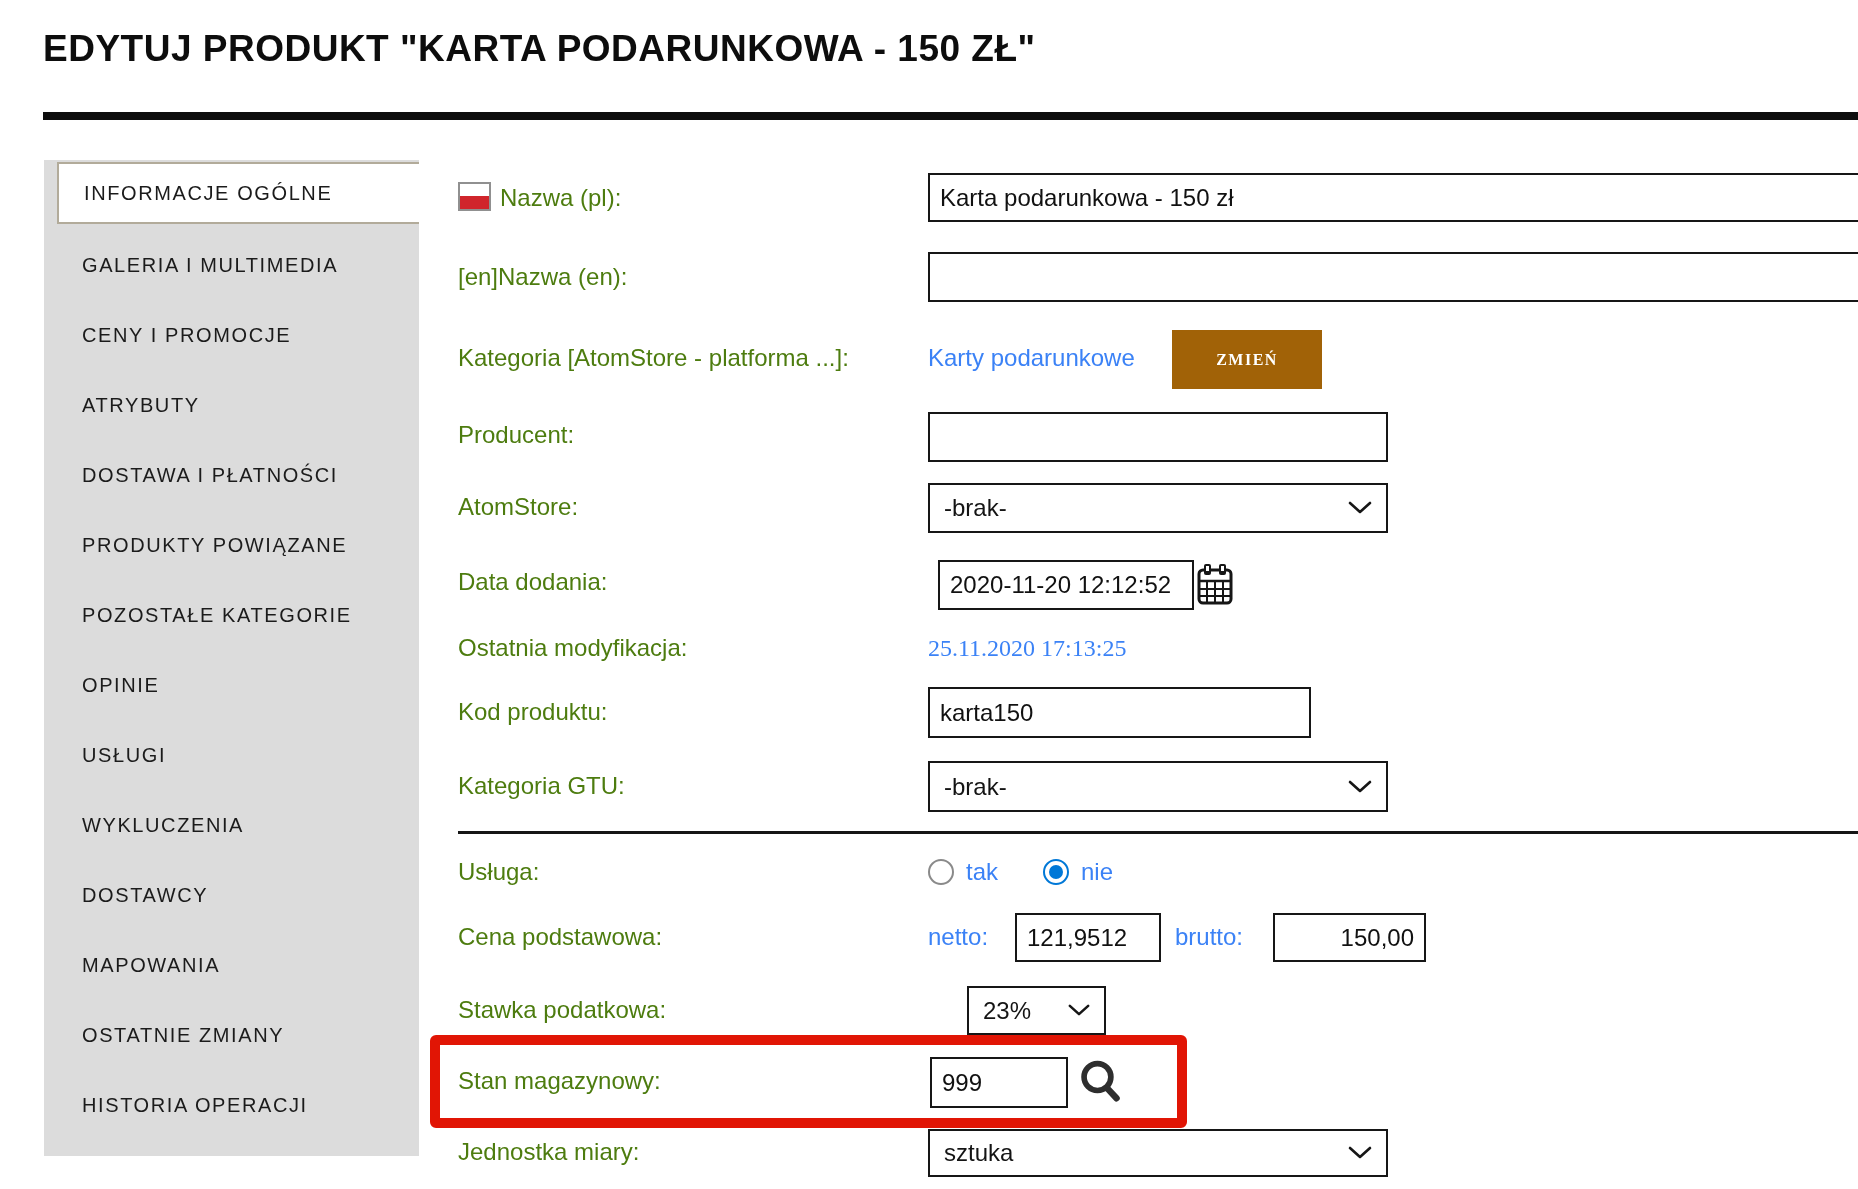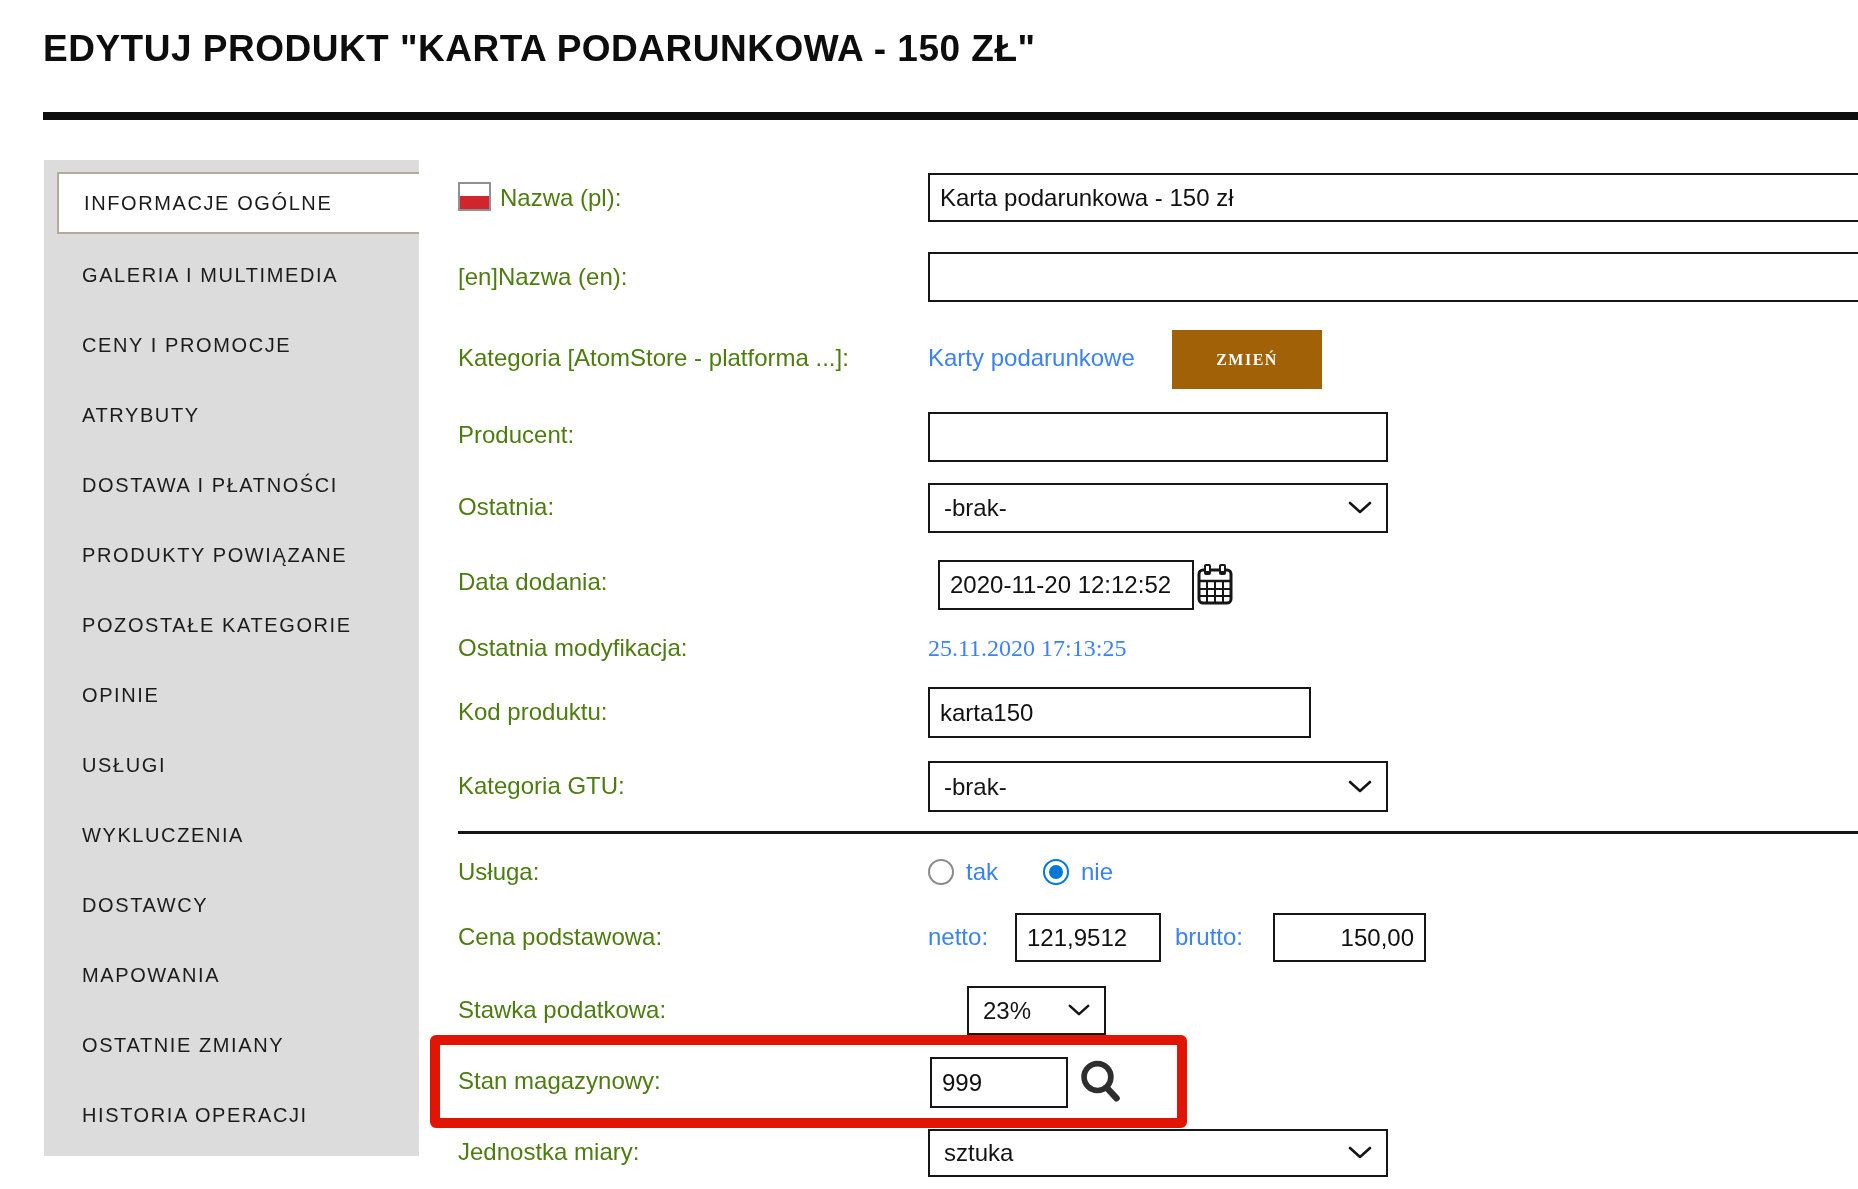--- a/index.html
+++ b/index.html
@@ -10,21 +10,21 @@
   .abs{position:absolute;}
   
   .page-title{
     left:43px;top:28px;font-size:37px;font-weight:700;letter-spacing:.5px;
     color:#0d0d0d;font-stretch:condensed;white-space:nowrap;
   }
   .title-rule{left:43px;top:112px;width:1815px;height:8px;background:#0d0d0d;}
   
   .sidebar{
     left:44px;top:160px;width:375px;height:996px;background:#dcdcdc;
-    box-sizing:border-box;padding-top:12px;
+    box-sizing:border-box;padding-top:2px;
   }
   .side-item{
     height:70px;display:flex;align-items:center;padding-left:38px;
     font-size:20px;letter-spacing:1.6px;color:#1b1b1b;font-stretch:condensed;
     white-space:nowrap;cursor:pointer;box-sizing:border-box;
   }
   .side-item.active{
     margin-left:13px;padding-left:25px;height:62px;margin-bottom:6px;
     background:#ffffff;border:2px solid #b2ab9a;border-right:none;
   }
@@ -93,21 +93,21 @@
 <div class="abs lbl" style="top:263px;">[en]Nazwa (en):</div>
 <input class="tinput" style="left: 928px; top: 252px; width: 945px; height: 50px;" value="">
 
 <div class="abs lbl" style="top:344px;">Kategoria [AtomStore - platforma ...]:</div>
 <div class="abs val" style="left:928px;top:344px;">Karty podarunkowe</div>
 <button class="btn-red" style="left:1172px;top:330px;width:150px;height:59px;">ZMIEŃ</button>
 
 <div class="abs lbl" style="top:421px;">Producent:</div>
 <input class="tinput" style="left: 928px; top: 412px; width: 460px; height: 50px;" value="">
 
-<div class="abs lbl" style="top:493px;">Ostatnia:</div>
+<div class="abs lbl" style="top:493px;">AtomStore:</div>
 <div class="select" style="left:928px;top:483px;width:460px;height:50px;">
   <span>-brak-</span>
   <span>
     <svg width="24" height="14" viewBox="0 0 24 14">
         <polyline points="2,2 12,11 22,2" fill="none" stroke="#161616" stroke-width="2.6" stroke-linecap="round" stroke-linejoin="round"></polyline>
       </svg>
   </span>
 </div>
 
 <div class="abs lbl" style="top:568px;">Data dodania:</div>

